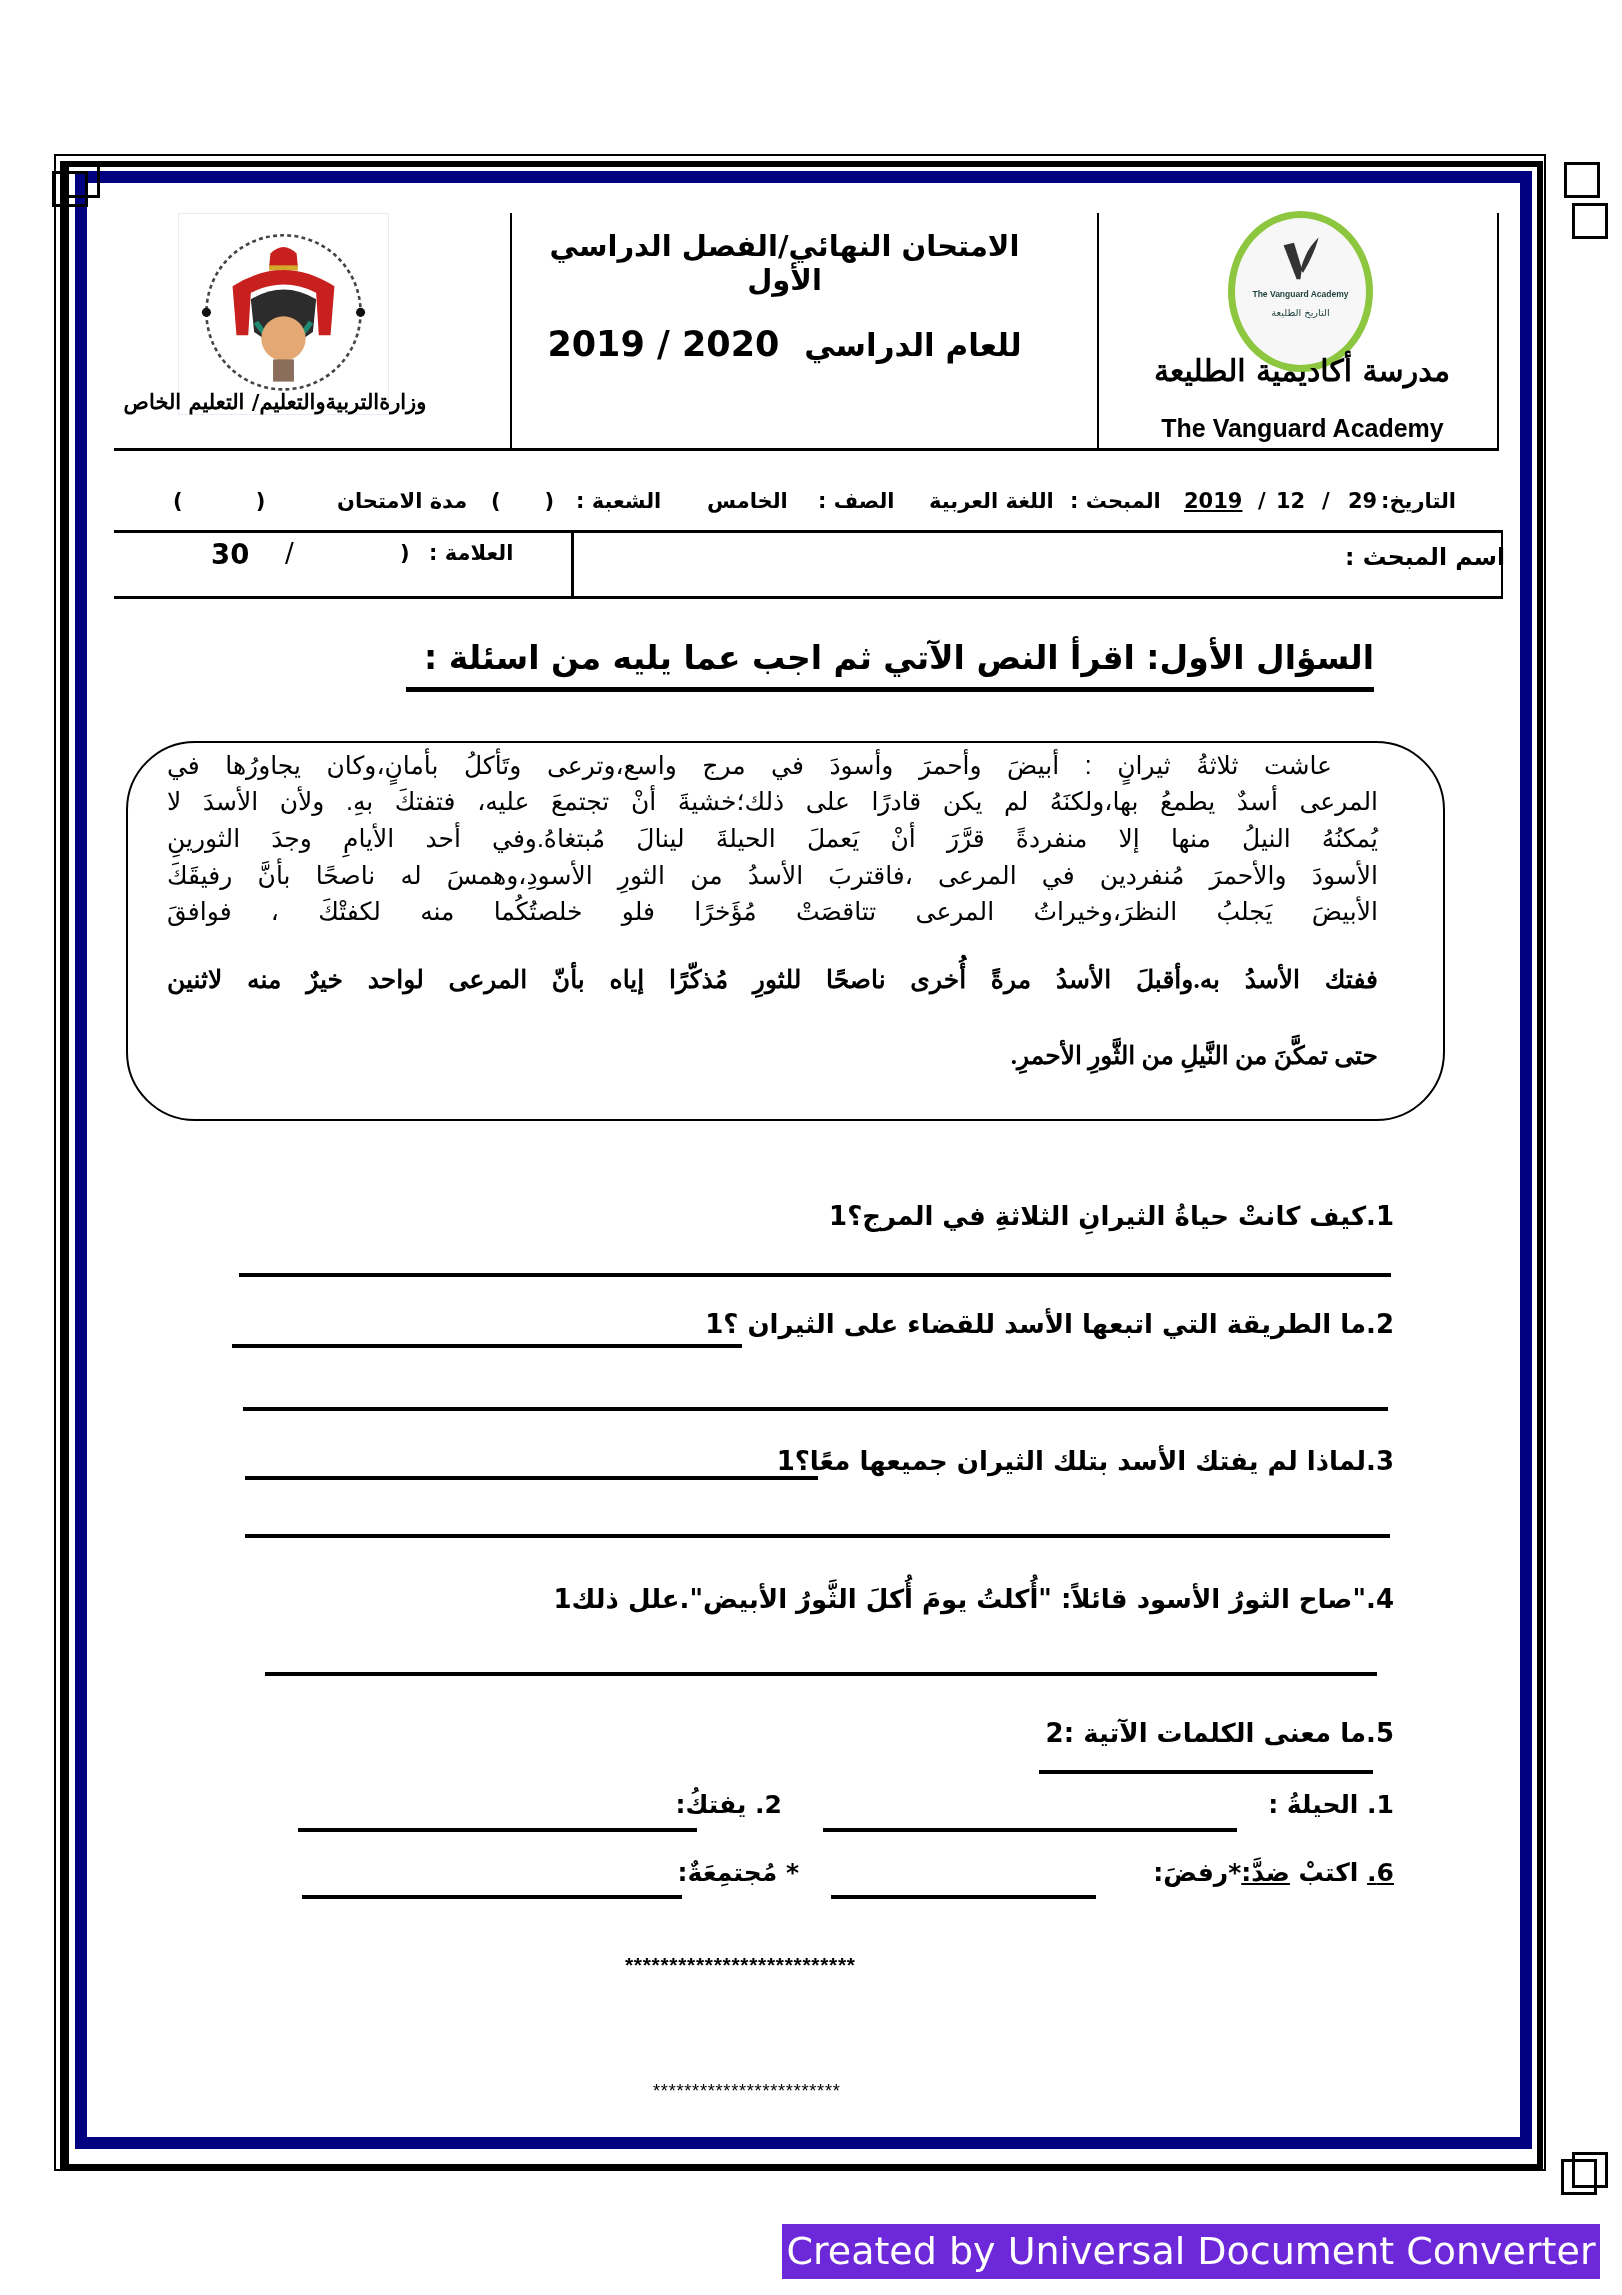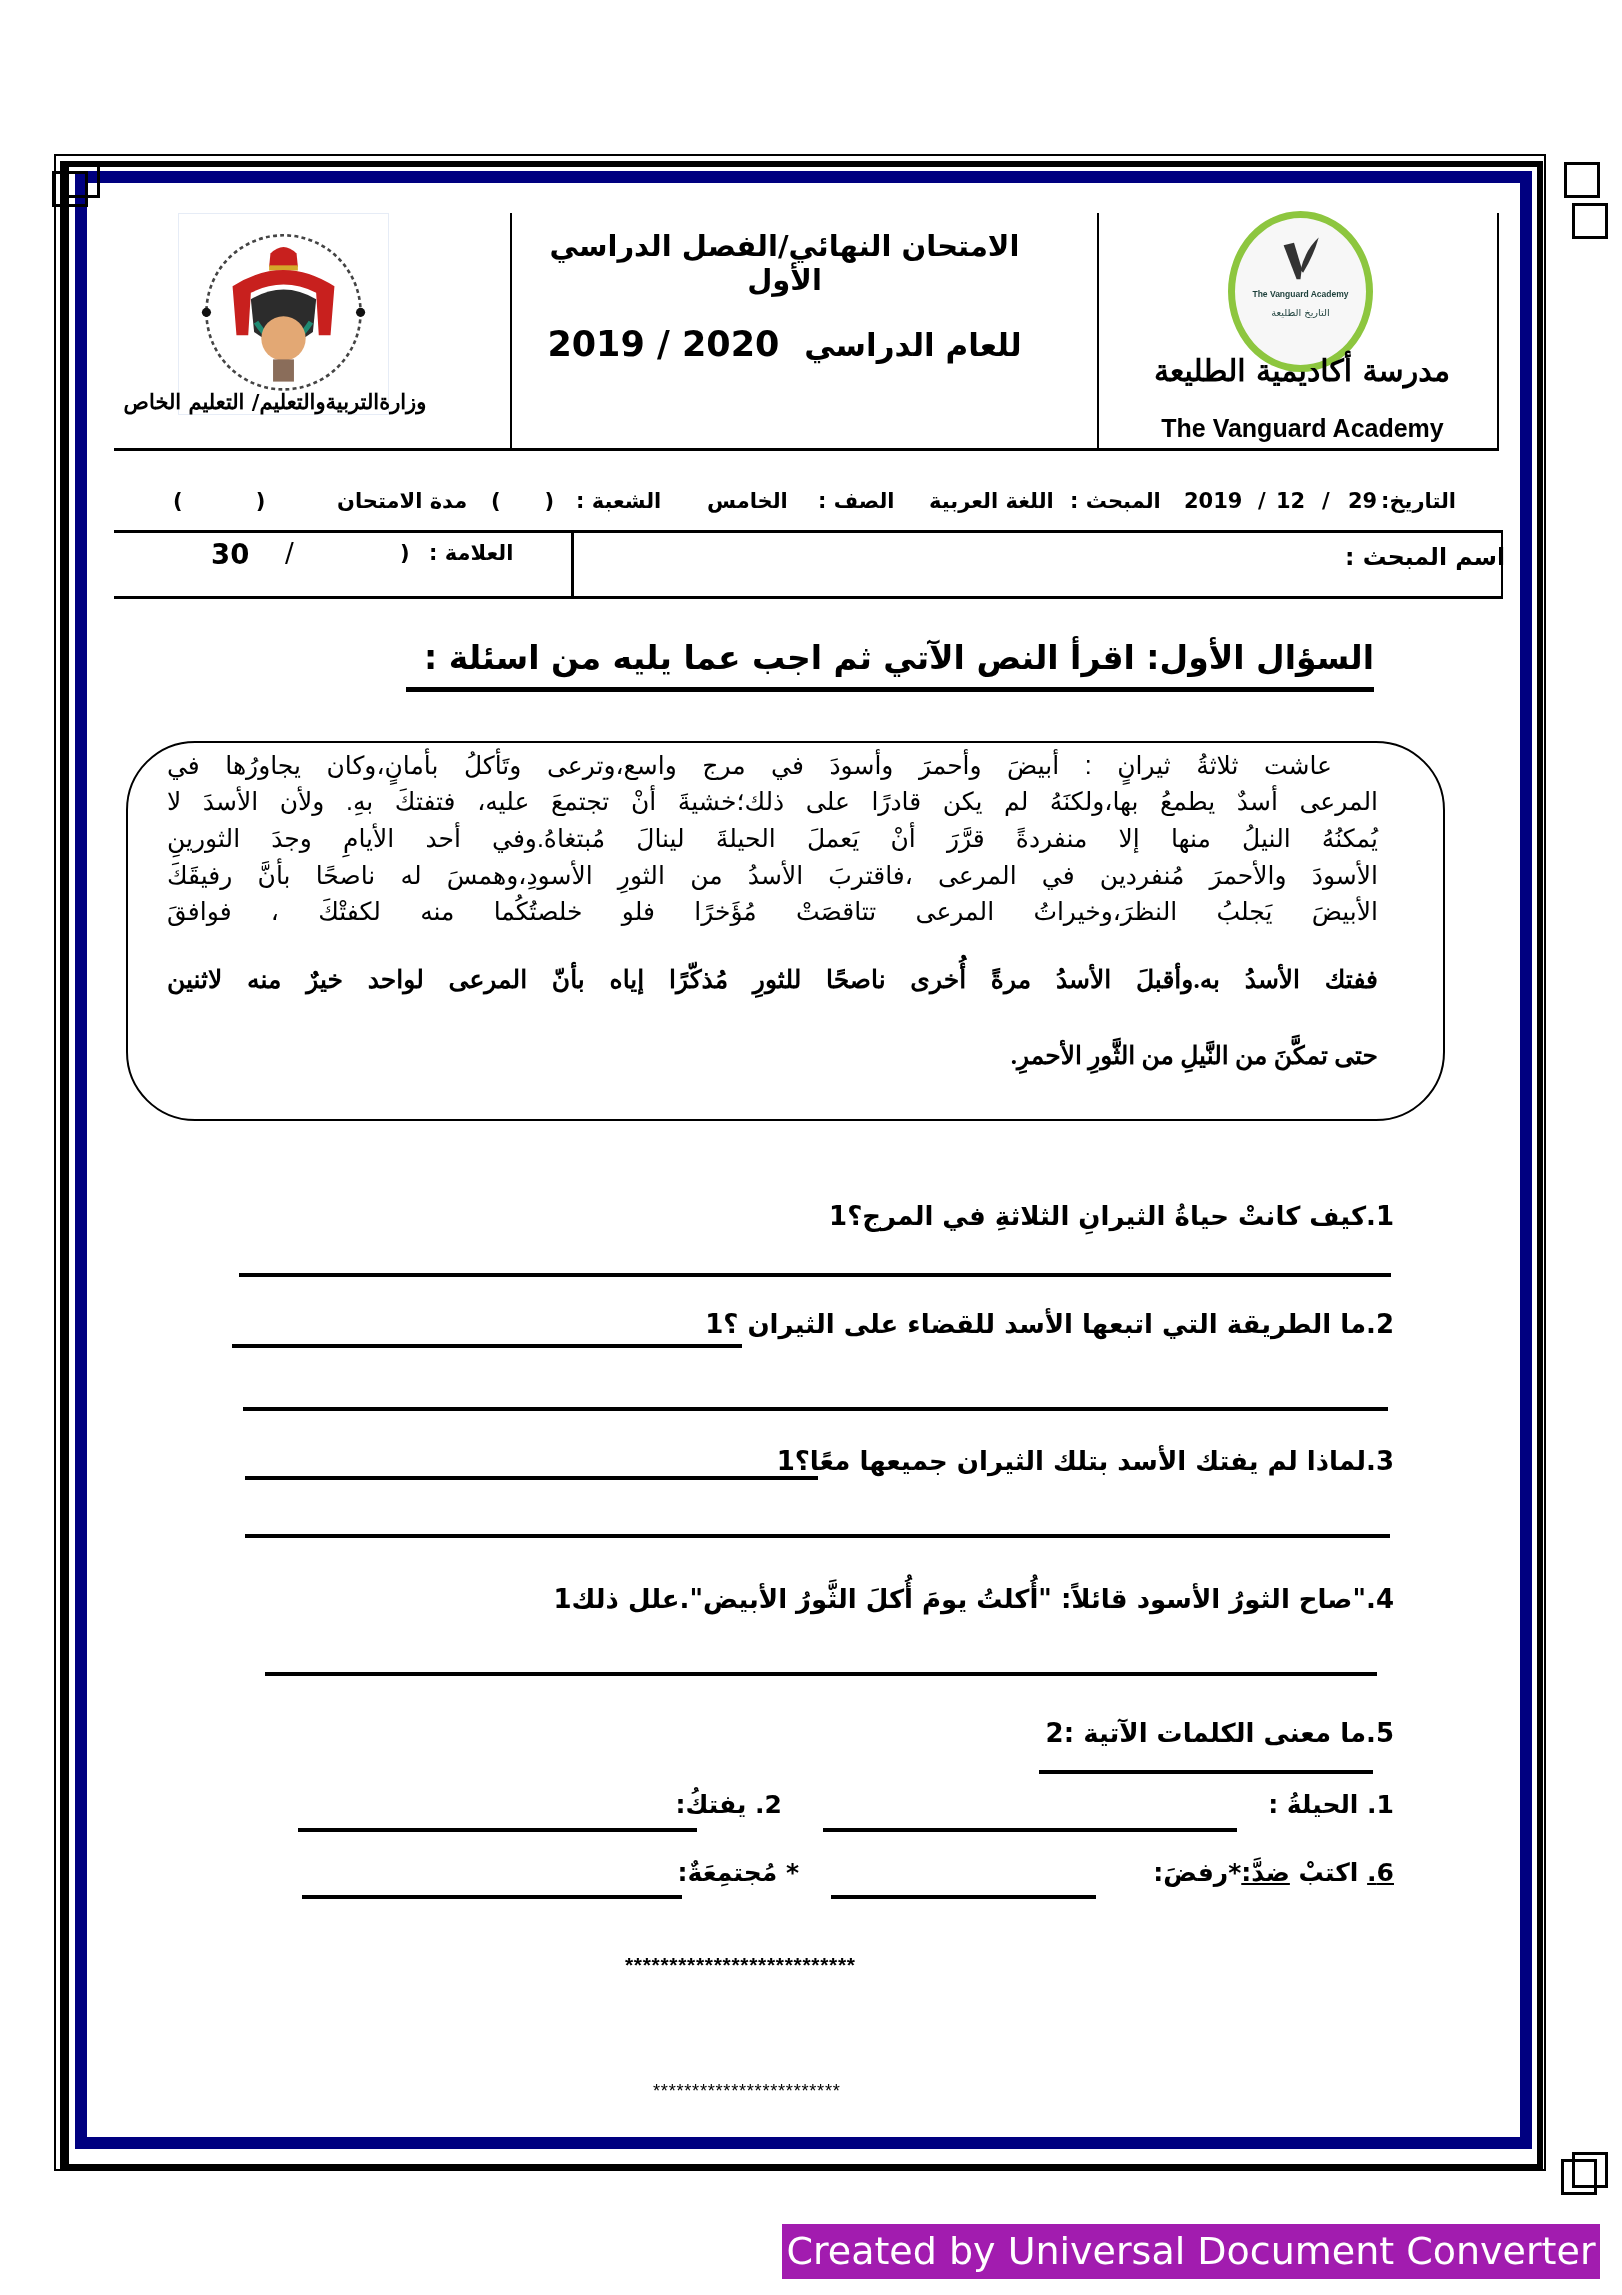--- a/index.html
+++ b/index.html
@@ -54,21 +54,21 @@
   .p-line.bold { font-weight:bold; font-family:Liberation Serif, serif; }
 
   
   .q { position:absolute; font-weight:bold; font-size:26px; direction:rtl; white-space:nowrap; }
   .ans-line { position:absolute; height:3.9px; background:#000; }
   .q5-ul { position:absolute; height:3.9px; background:#000; }
 
   .stars { position:absolute; font-size:21px; letter-spacing:0.7px; font-weight:bold; font-family:"Liberation Sans", sans-serif; }
   .stars2 { font-weight:normal; font-size:18.3px; }
 
-  .watermark { position:absolute; left:782px; top:2224px; width:818px; height:55px; background:#a21caf; color:#fff;
+  .watermark { position:absolute; left:782px; top:2224px; width:818px; height:55px; background:#6d28d9; color:#fff;
                font-size:38px; line-height:55px; text-align:center; font-family:"DejaVu Sans", sans-serif; }
 </style>
 </head>
 <body>
 
 <div class="b-outer-thin"></div>
 <div class="b-outer-thick"></div>
 <div class="b-navy"></div>
 <div class="corner-sq" style="left:64px;top:162px;"></div>
 <div class="corner-sq" style="left:52px;top:171px;"></div>
@@ -114,21 +114,21 @@
 </div>
 <div class="school-ar">مدرسة أكاديمية الطليعة</div>
 <div class="school-en">The Vanguard Academy</div>
 
 <div class="info" style="right:1623px; left:auto;"></div>
 <div class="info" style="left:1381px;top:489px;">التاريخ:</div>
 <div class="info" style="left:1348px;top:489px;direction:ltr;">29</div>
 <div class="info" style="left:1322px;top:489px;direction:ltr;">/</div>
 <div class="info" style="left:1276px;top:489px;direction:ltr;">12</div>
 <div class="info" style="left:1258px;top:489px;direction:ltr;">/</div>
-<div class="info" style="left:1184px;top:489px;direction:ltr;">2019</div>
+<div class="info" style="left:1184px;top:489px;direction:ltr;text-decoration:underline;">2019</div>
 <div class="info" style="left:1070px;top:489px;">المبحث :</div>
 <div class="info" style="left:929px;top:489px;">اللغة العربية</div>
 <div class="info" style="left:818px;top:489px;">الصف :</div>
 <div class="info" style="left:707px;top:489px;">الخامس</div>
 <div class="info" style="left:576px;top:489px;">الشعبة :</div>
 <div class="info" style="left:491px;top:489px;">(      )</div>
 <div class="info" style="left:337px;top:489px;">مدة الامتحان</div>
 <div class="info" style="left:173px;top:489px;">(          )</div>
 
 <div class="info-box"></div>

